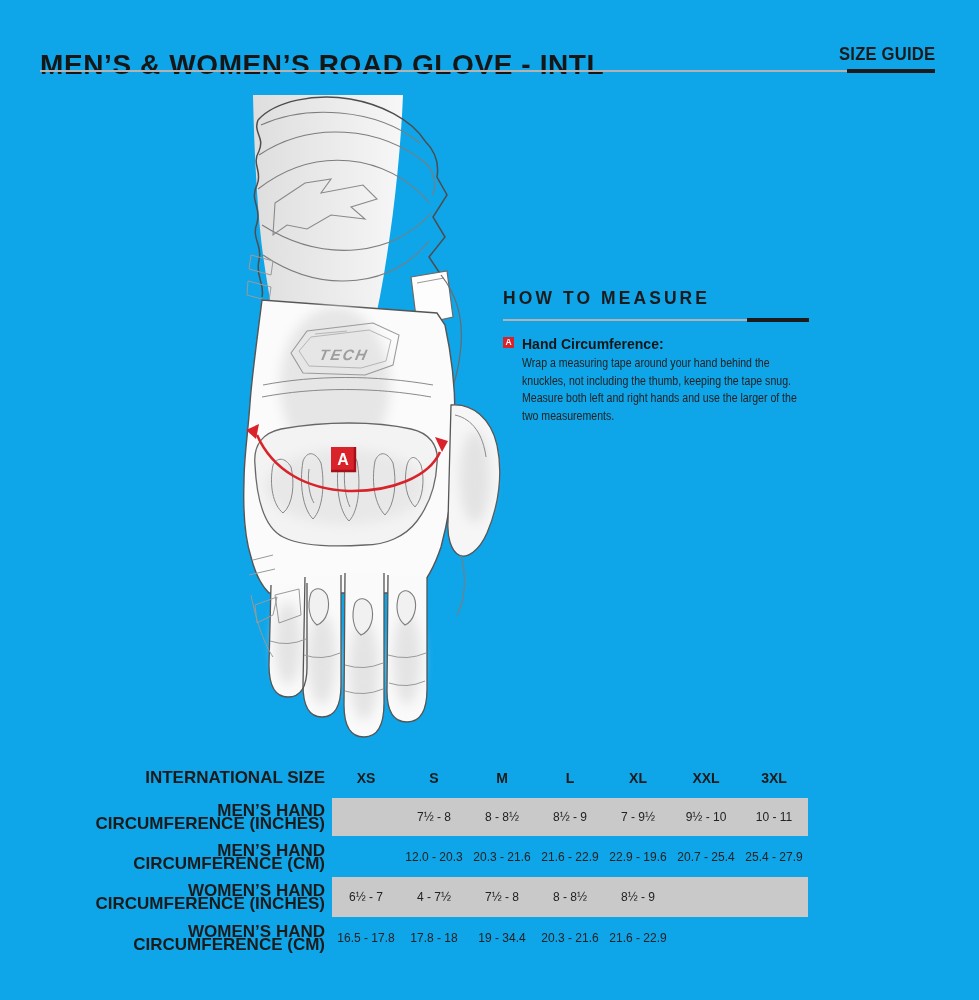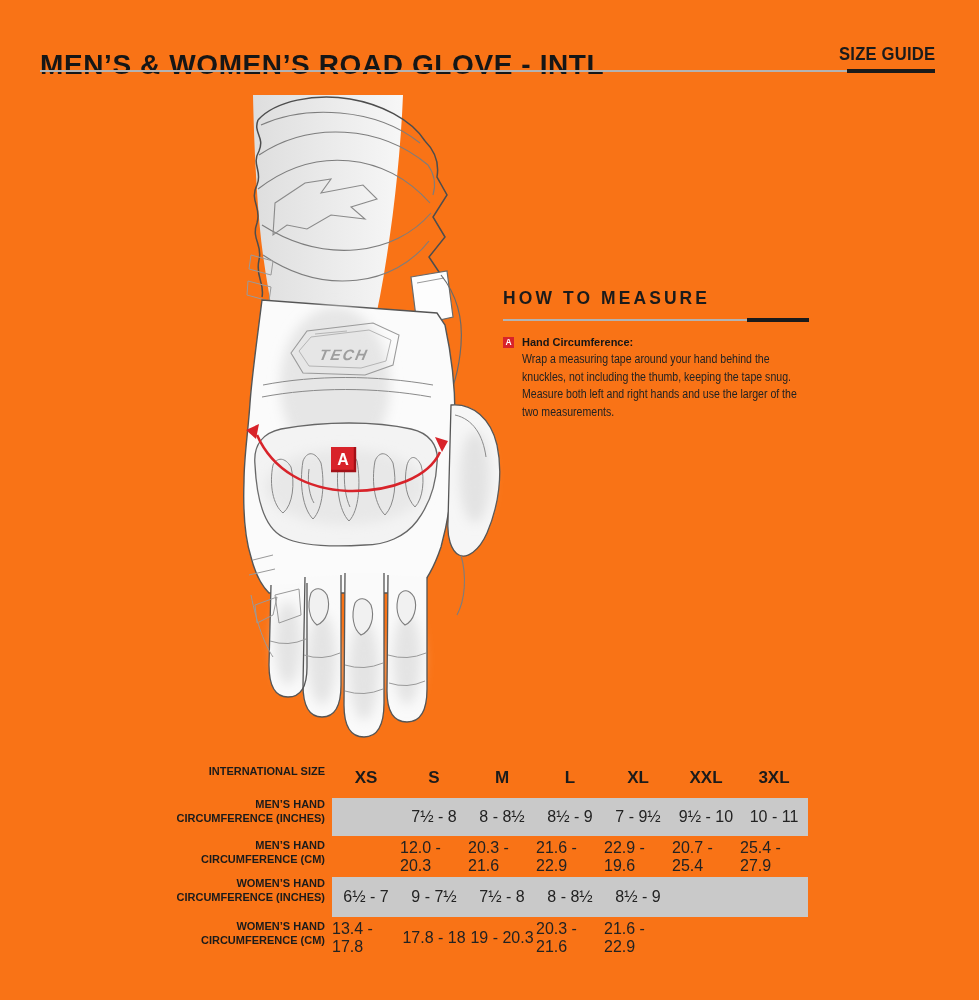--- a/index.html
+++ b/index.html
@@ -1,49 +1,49 @@
 <!DOCTYPE html>
 <html><head>
 <meta charset="utf-8">
 <style>
   html,body{margin:0;padding:0;background:#fff;}
-  .page{position:relative;width:979px;height:1000px;background:#f97316;
+  .page{position:relative;width:979px;height:1000px;background:#0ea5e9;
         font-family:"Liberation Sans",sans-serif;color:#1b1b1b;overflow:hidden;}
 
   
   .title{position:absolute;left:40px;top:30px;font-size:28px;font-weight:800;
          letter-spacing:.6px;white-space:nowrap;color:#161616;}
   .size-guide{position:absolute;right:44px;top:44px;font-size:17.5px;font-weight:700;
               letter-spacing:.2px;color:#1b1b1b;transform:scaleX(.95);transform-origin:100% 50%;}
   .header-rule{position:absolute;left:40px;top:70px;width:895px;height:2px;background:#b3b3b3;}
   .header-rule .dark{position:absolute;right:0;top:-1px;width:88px;height:4px;background:#1b1b1b;}
 
   
   .how-to{position:absolute;left:482px;top:288px;width:308px;margin-left:21px;}
   .how-to h2{margin:0;font-size:18px;font-weight:700;letter-spacing:3.2px;color:#1b1b1b;
              transform:scaleX(.97);transform-origin:0 0;white-space:nowrap;}
   .how-rule{position:relative;margin-top:10px;width:306px;height:2px;background:#b3b3b3;}
   .how-rule .dark{position:absolute;right:0;top:-1px;width:62px;height:4px;background:#1b1b1b;}
   .measure-item{position:relative;margin-top:15px;}
   .marker{position:absolute;left:0;top:1px;width:11px;height:11px;background:#d8232a;
           color:#fff;font-size:8.5px;font-weight:700;text-align:center;line-height:11px;}
-  .item-label{margin-left:19px;font-size:11px;font-weight:700;color:#161616;}
+  .item-label{margin-left:19px;font-size:14px;font-weight:700;color:#161616;}
   .item-text{margin:3px 0 0 19px;width:348px;font-size:12.5px;line-height:17.5px;color:#222;
              transform:scaleX(.845);transform-origin:0 0;}
 
   
   .size-table{position:absolute;left:40px;top:765px;width:768px;}
   .trow{display:flex;align-items:stretch;}
-  .trow .lbl{width:285px;display:flex;flex-direction:column;
-             text-align:right;font-weight:700;font-size:11px;line-height:13.5px;color:#1b1b1b;}
+  .trow .lbl{width:285px;display:flex;flex-direction:column;justify-content:center;
+             text-align:right;font-weight:700;font-size:17px;line-height:13.5px;color:#1b1b1b;}
   .trow .cells{display:flex;width:476px;margin-left:7px;}
   .trow .cell{flex:1;display:flex;align-items:center;justify-content:center;
-              font-size:16px;color:#222;}
+              font-size:12px;color:#222;}
   .thead{height:26px;margin-bottom:7px;}
-  .thead .cell{font-weight:700;font-size:17px;color:#1b1b1b;}
+  .thead .cell{font-weight:700;font-size:14px;color:#1b1b1b;}
   .r1{height:38px;margin-bottom:3px;}
   .r2{height:36px;margin-bottom:2px;}
   .r3{height:40px;margin-bottom:3px;}
   .r4{height:36px;}
   .shaded .cells{background:#c9c9c9;}
 
   
   .glove{position:absolute;left:215px;top:85px;}
 </style>
 </head>
@@ -239,38 +239,38 @@
       </div>
     </div>
 
     <div class="trow r3 shaded">
       <div class="lbl">
         <span>WOMEN’S HAND</span>
         <span>CIRCUMFERENCE (INCHES)</span>
       </div>
       <div class="cells">
         <div class="cell">6½ - 7</div>
-        <div class="cell">9 - 7½</div>
+        <div class="cell">4 - 7½</div>
         <div class="cell">7½ - 8</div>
         <div class="cell">8 - 8½</div>
         <div class="cell">8½ - 9</div>
         <div class="cell"></div>
         <div class="cell"></div>
       </div>
     </div>
 
     <div class="trow r4">
       <div class="lbl">
         <span>WOMEN’S HAND</span>
         <span>CIRCUMFERENCE (CM)</span>
       </div>
       <div class="cells">
-        <div class="cell">13.4 - 17.8</div>
+        <div class="cell">16.5 - 17.8</div>
         <div class="cell">17.8 - 18</div>
-        <div class="cell">19 - 20.3</div>
+        <div class="cell">19 - 34.4</div>
         <div class="cell">20.3 - 21.6</div>
         <div class="cell">21.6 - 22.9</div>
         <div class="cell"></div>
         <div class="cell"></div>
       </div>
     </div>
 
   </section>
 </div>
 

